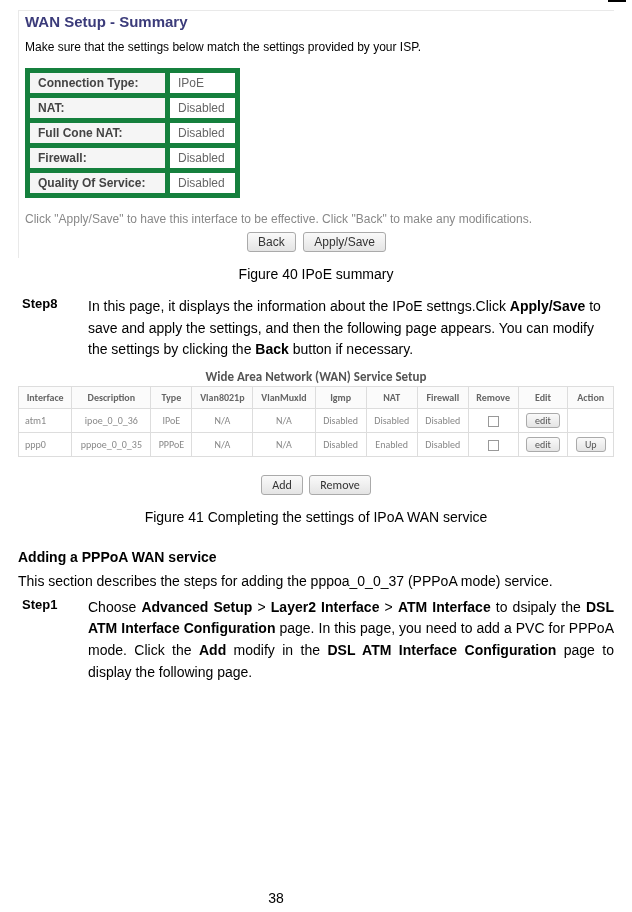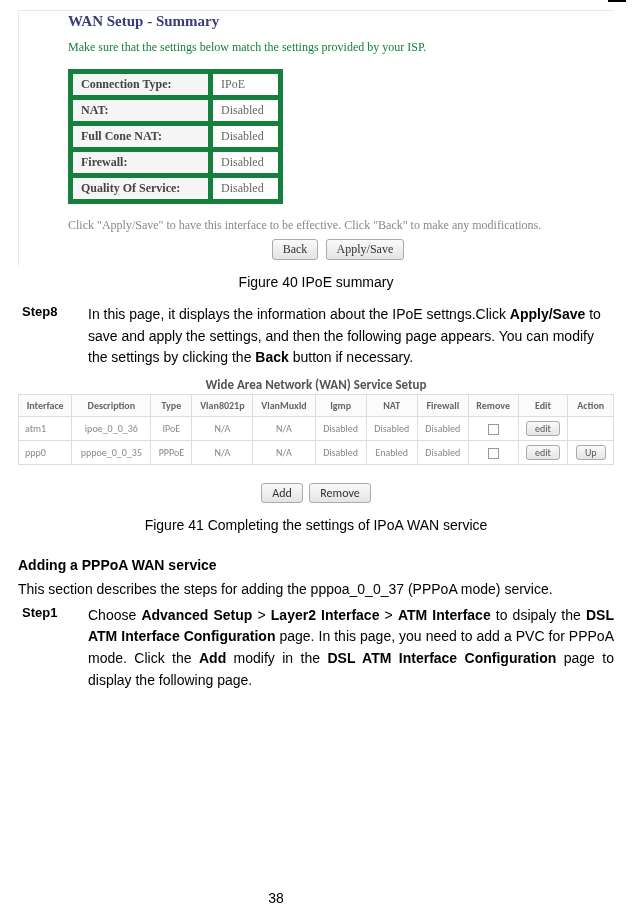--- a/index.html
+++ b/index.html
@@ -12,32 +12,31 @@
       color: #000;
       padding: 10px 18px 0 18px;
       position: relative;
     }
 
     
     .wan-summary {
       border: 1px solid #e9e9e9;
       border-bottom: none;
       border-right: none;
-      font-family: Liberation Serif, serif;
-      padding-left: 43px;
+      font-family: Liberation Sans, sans-serif;
     }
     .wan-title {
       color: #3b3b7a;
       font-weight: bold;
       font-size: 15px;
       padding: 2px 6px 4px 6px;
     }
     .wan-note {
       font-size: 12px;
-      color: #15803d;
+      color: #000000;
       padding: 6px 6px 14px 6px;
     }
     .wan-table {
       border-collapse: collapse;
       margin-left: 6px;
     }
     .wan-table td {
       border: 5px solid #15803d;
       padding: 3px 8px;
       font-size: 12px;

